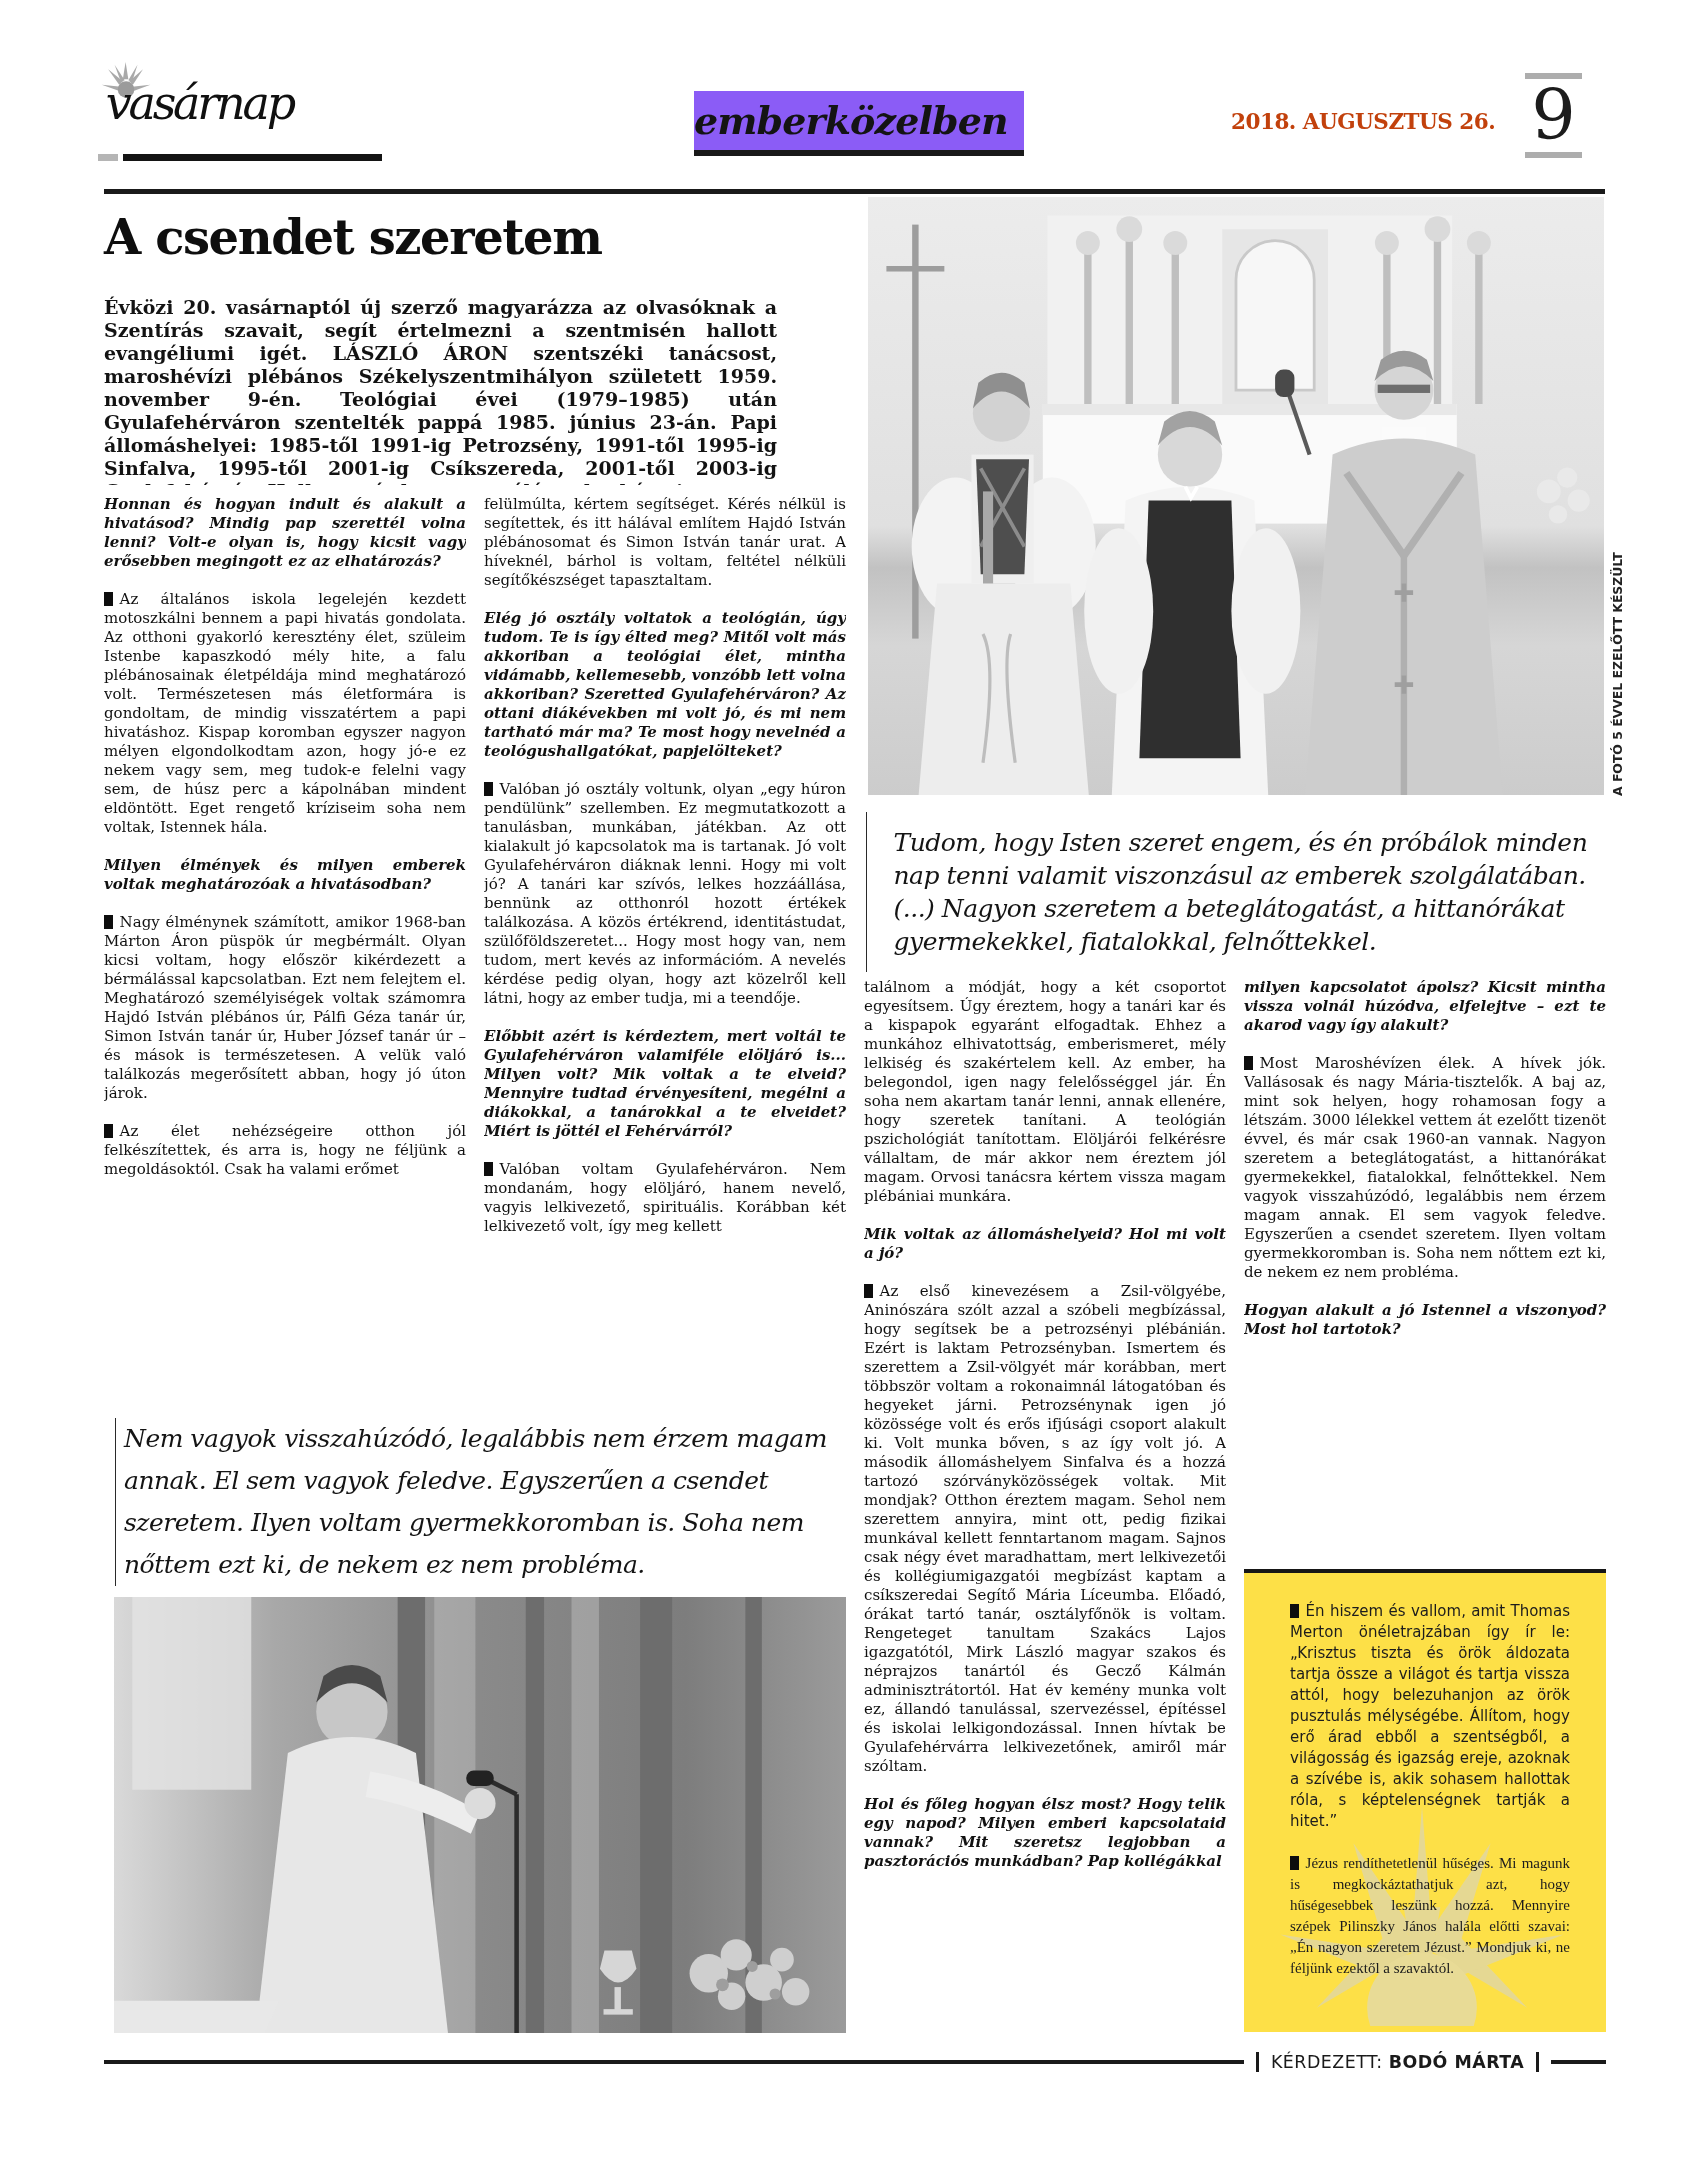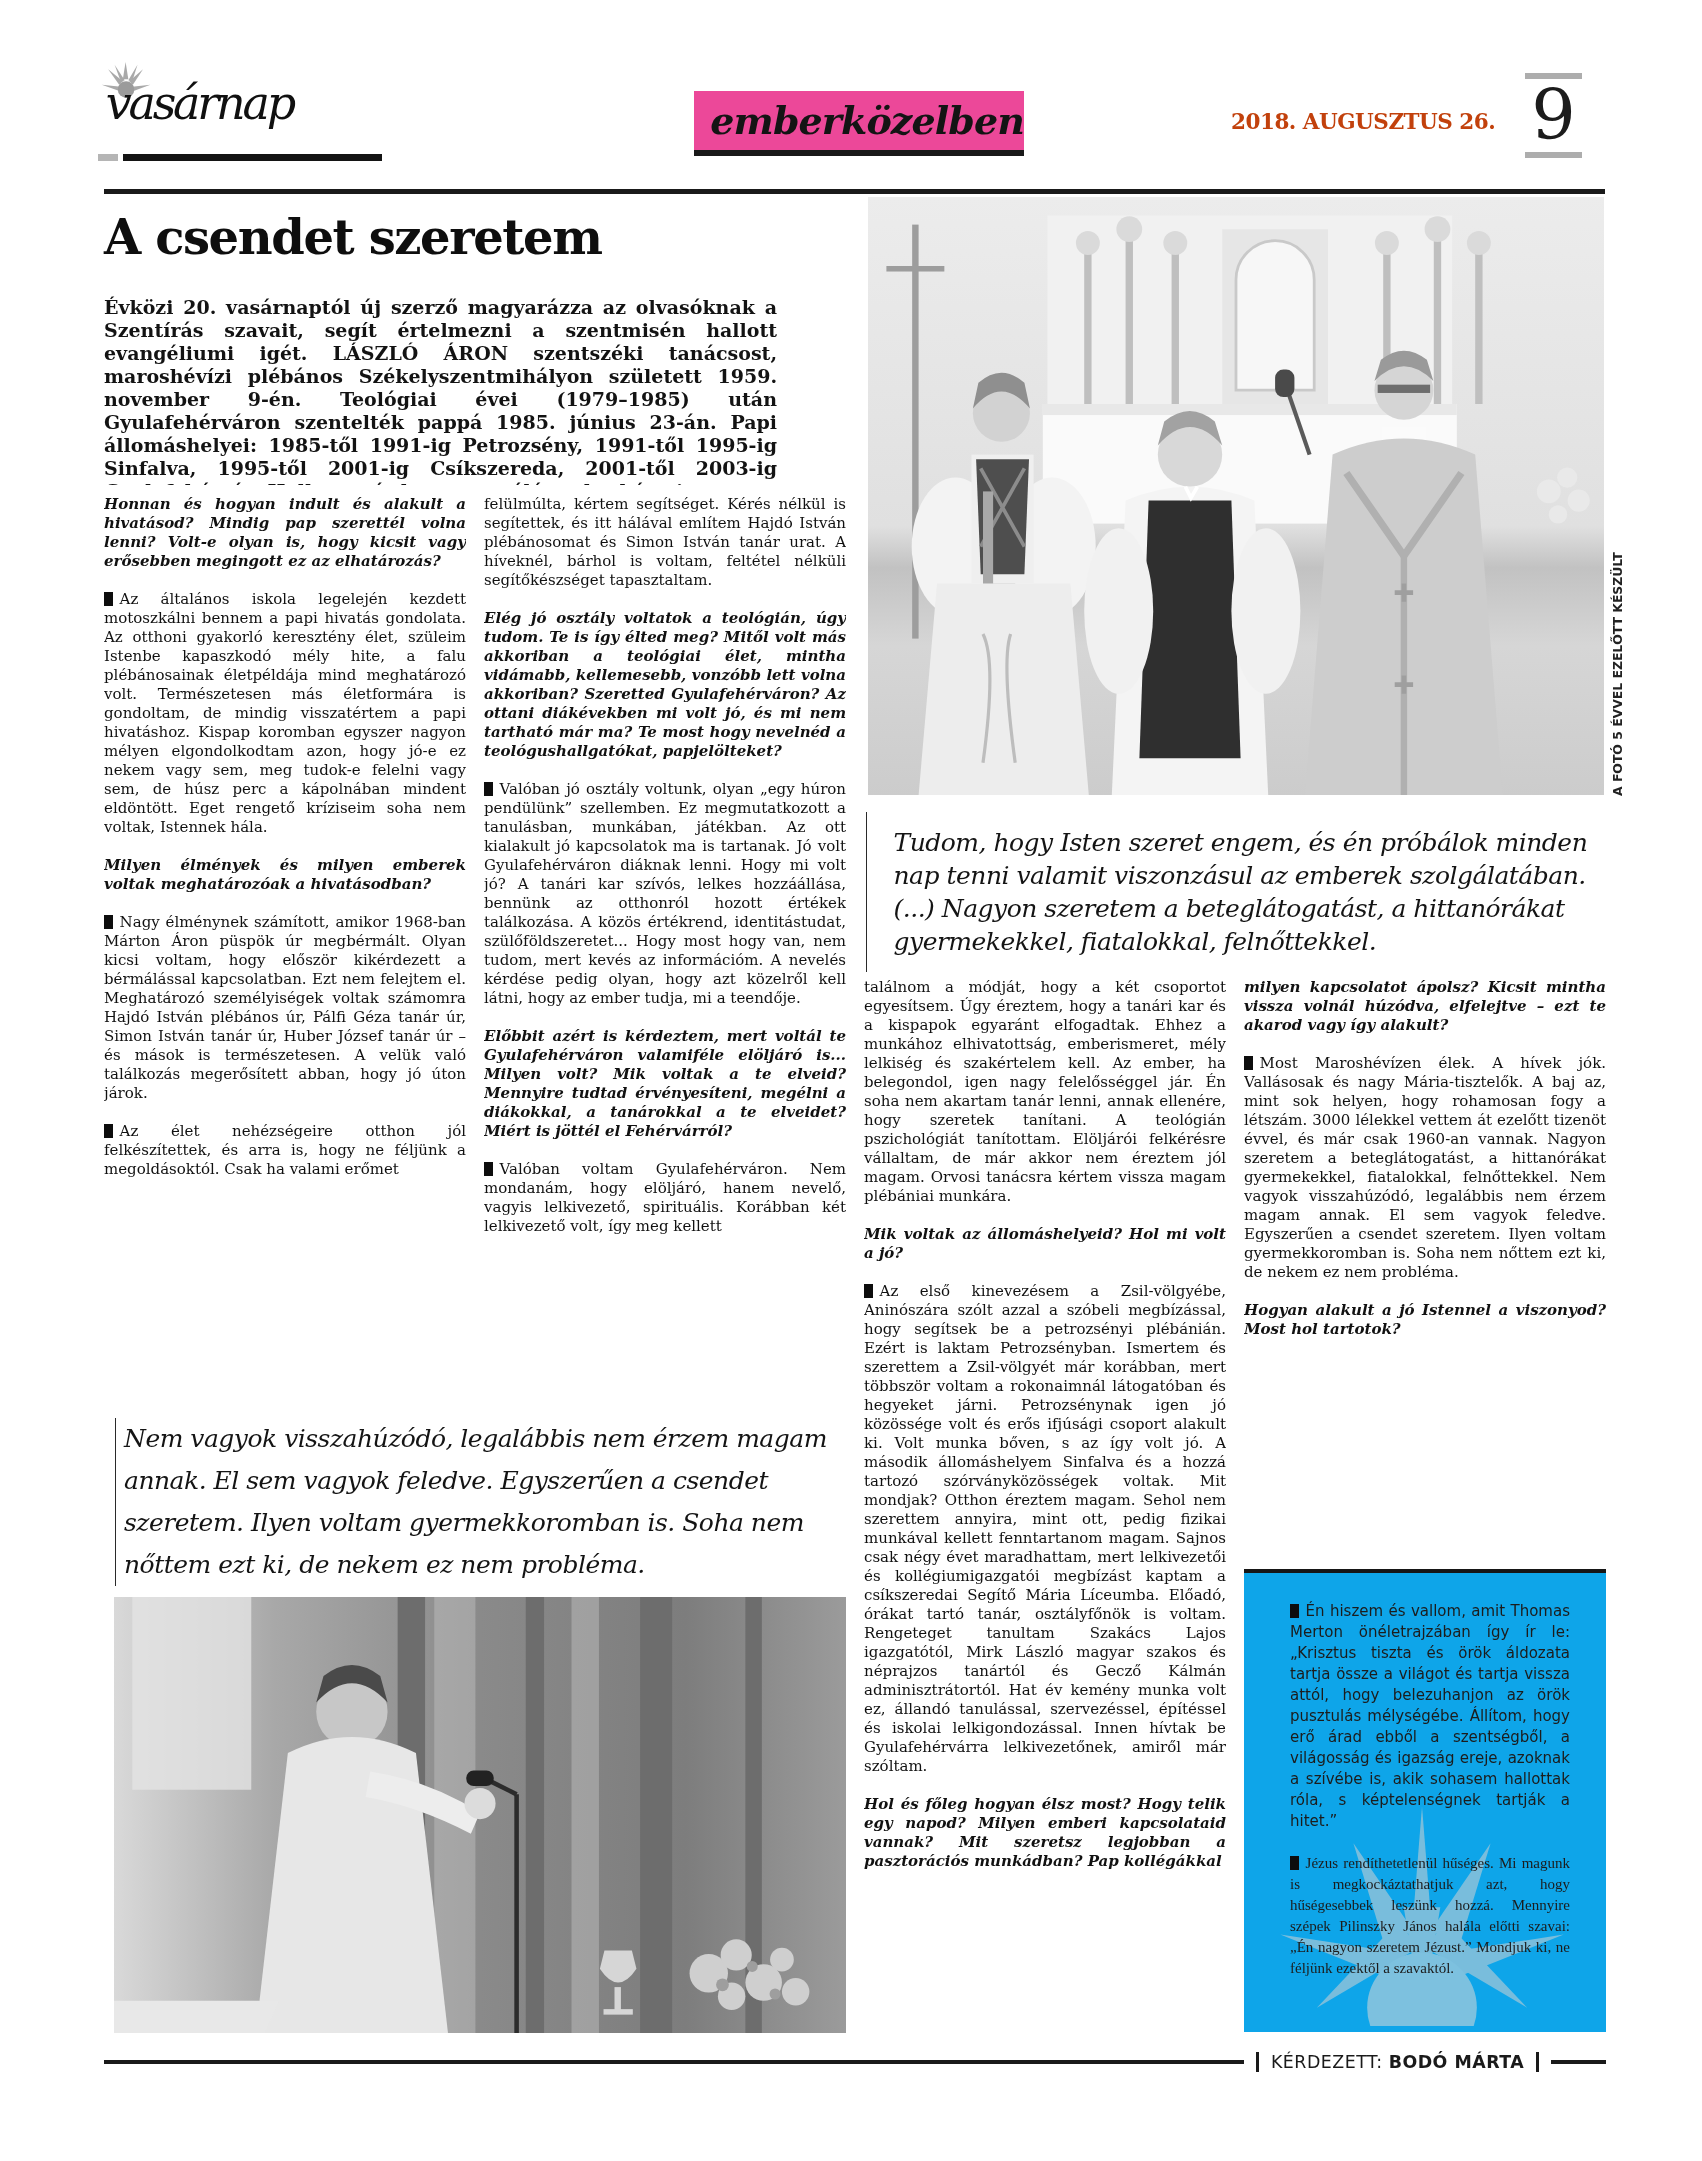--- a/index.html
+++ b/index.html
@@ -7,22 +7,22 @@
         font-family:"DejaVu Serif","Liberation Serif",serif;color:#111;}
   .abs{position:absolute;}
 
   
   .logo-wrap{left:103px;top:69px;width:293px;height:96px;}
   .logo-burst{position:absolute;left:-3.7px;top:-8.2px;}
   .logo-text{position:absolute;left:2.7px;top:0;font-style:italic;font-size:46px;line-height:69px;
              letter-spacing:-3.2px;color:#101010;}
   .logo-bar-gray{position:absolute;left:-4.6px;top:85px;width:20px;height:7.3px;background:#b5b5b5;}
   .logo-bar-black{position:absolute;left:20px;top:85px;width:259px;height:7.3px;background:#141414;}
-  .banner{left:694px;top:91px;width:330px;height:59px;background:#ec4899;border-bottom:6.4px solid #191919;
-          display:flex;align-items:center;justify-content:flex-end;}
+  .banner{left:694px;top:91px;width:330px;height:59px;background:#8b5cf6;border-bottom:6.4px solid #191919;
+          display:flex;align-items:center;justify-content:flex-start;}
   .banner span{font-weight:bold;font-style:italic;font-size:38px;letter-spacing:-0.9px;color:#141414;}
   .date{left:1231px;top:109px;width:243px;text-align:right;font-weight:bold;font-size:21.5px;
         letter-spacing:-0.5px;color:#c2410c;white-space:nowrap;}
   .pagenum-wrap{left:1524px;top:73px;width:59px;text-align:center;}
   .pagenum-bar{width:57px;height:6px;background:#adadad;margin:0 auto;}
   .pagenum{font-size:70px;line-height:73px;font-weight:normal;color:#1c1c1c;}
   .header-rule{left:104px;top:189px;width:1501px;height:5px;background:#1a1a1a;}
 
   
   .title{left:104px;top:210px;width:755px;font-weight:bold;font-size:48px;line-height:54px;
@@ -50,21 +50,21 @@
 
   
   .photo-top{left:868px;top:197px;width:736px;height:598px;background:#dcdcdc;}
   .photo-bottom{left:114px;top:1597px;width:732px;height:436px;background:#8f8f8f;}
   .photo-top svg,.photo-bottom svg{display:block;width:100%;height:100%;}
   .vcaption{left:1610px;top:577px;height:219px;writing-mode:vertical-rl;transform:rotate(180deg);
             font-family:"DejaVu Sans","Liberation Sans",sans-serif;font-weight:bold;font-size:12.4px;
             letter-spacing:0px;color:#222;white-space:nowrap;}
 
   
-  .qbox{left:1244px;top:1569px;width:362px;height:463px;background:#0ea5e9;border-top:4.6px solid #161616;
+  .qbox{left:1244px;top:1569px;width:362px;height:463px;background:#fde047;border-top:4.6px solid #161616;
         box-sizing:border-box;padding:28px 36px 18.3px 46px;overflow:hidden;position:absolute;}
   .qbox-inner{position:relative;z-index:2;font-family:"DejaVu Sans","Liberation Sans",sans-serif;
               font-size:15px;line-height:21px;text-align:justify;color:#1c1c1c;}
   .qbox-inner p{margin:0 0 21px 0;}
   .qbox-inner p:last-child{margin-bottom:0;font-family:Liberation Serif, serif;}
   .qbox-burst{position:absolute;left:18.3px;top:197px;z-index:1;opacity:0.55;}
 
   
   .footer{left:104px;top:2051px;width:1502px;height:22px;display:flex;align-items:center;}
   .f-line-l{flex:1;height:3.7px;background:#1a1a1a;}

